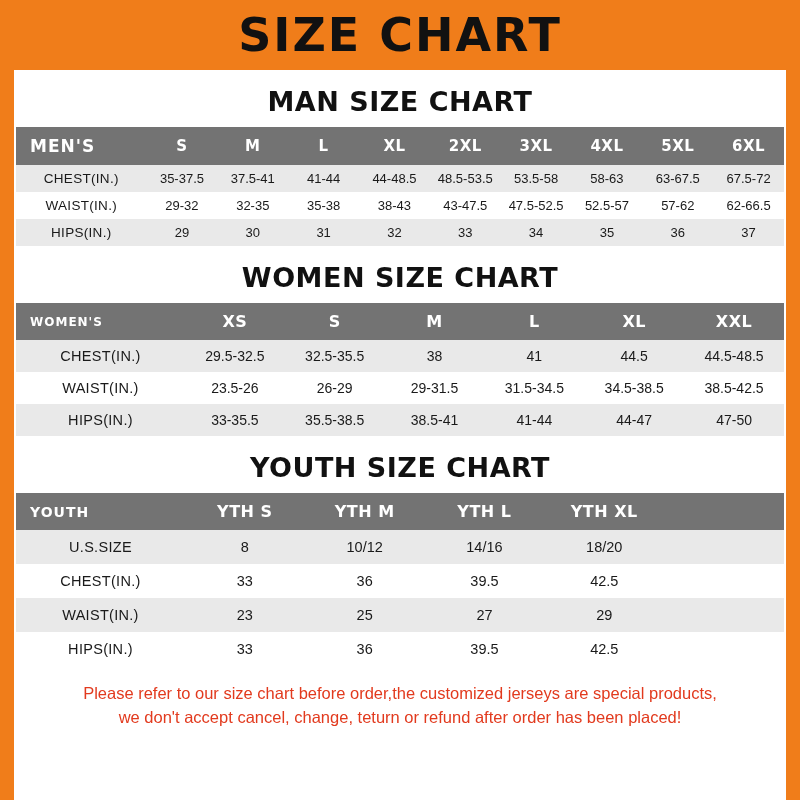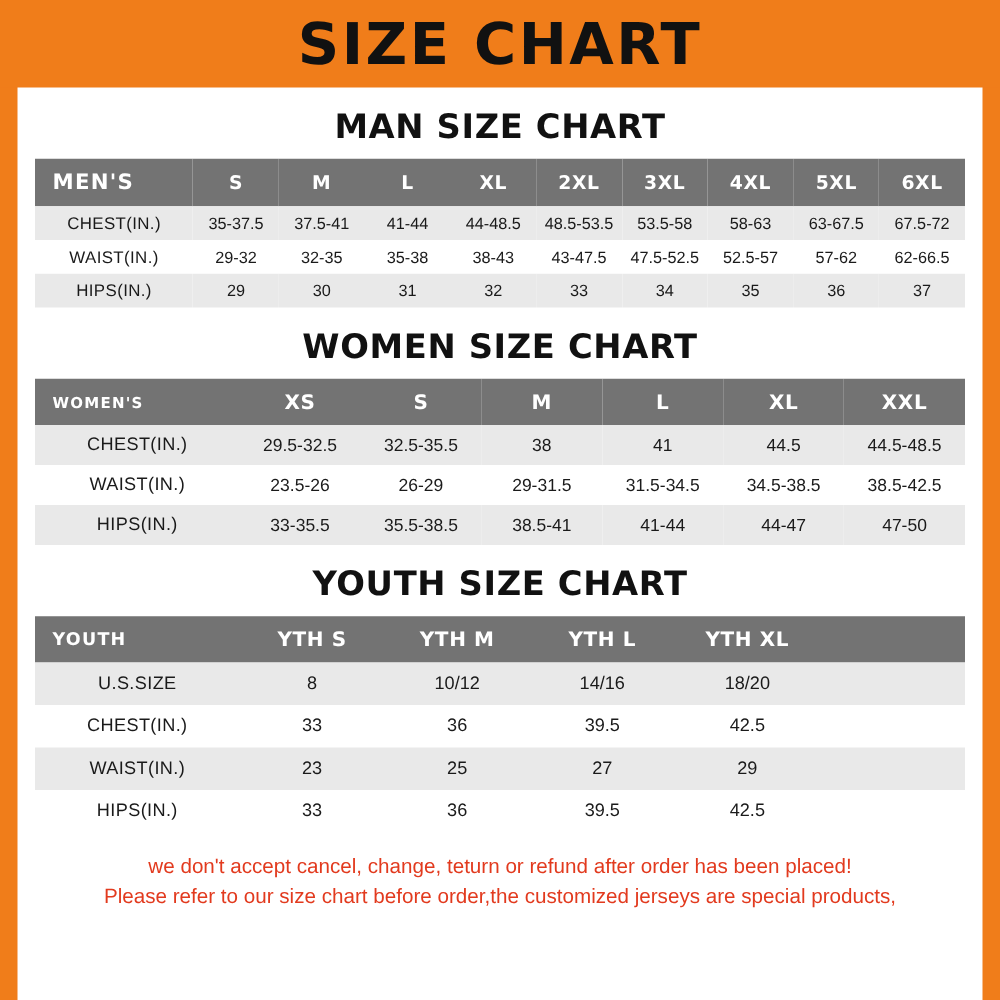--- a/index.html
+++ b/index.html
@@ -42,21 +42,21 @@
     font-family: "DejaVu Sans", sans-serif;
     font-weight: bold;
     font-size: 46px;
     letter-spacing: 2px;
     color: #111111;
     line-height: 1;
   }
 
   .content {
     position: relative;
-    padding: 0 28px;
+    padding: 0 16px;
     z-index: 2;
   }
 
   .section-title {
     text-align: center;
     font-family: "DejaVu Sans", sans-serif;
     font-weight: bold;
     font-size: 27px;
     color: #111111;
     letter-spacing: 0.5px;
@@ -282,18 +282,18 @@
             <td>36</td>
             <td>39.5</td>
             <td>42.5</td>
             <td></td>
           </tr>
         </tbody>
       </table>
     </div>
 
     <div class="footer-note">
+      <div>Please refer to our size chart before order,the customized jerseys are special products,</div>
       <div>we don't accept cancel, change, teturn or refund after order has been placed!</div>
-      <div>Please refer to our size chart before order,the customized jerseys are special products,</div>
     </div>
 
   </div>
 </div>
 
 </body></html>

